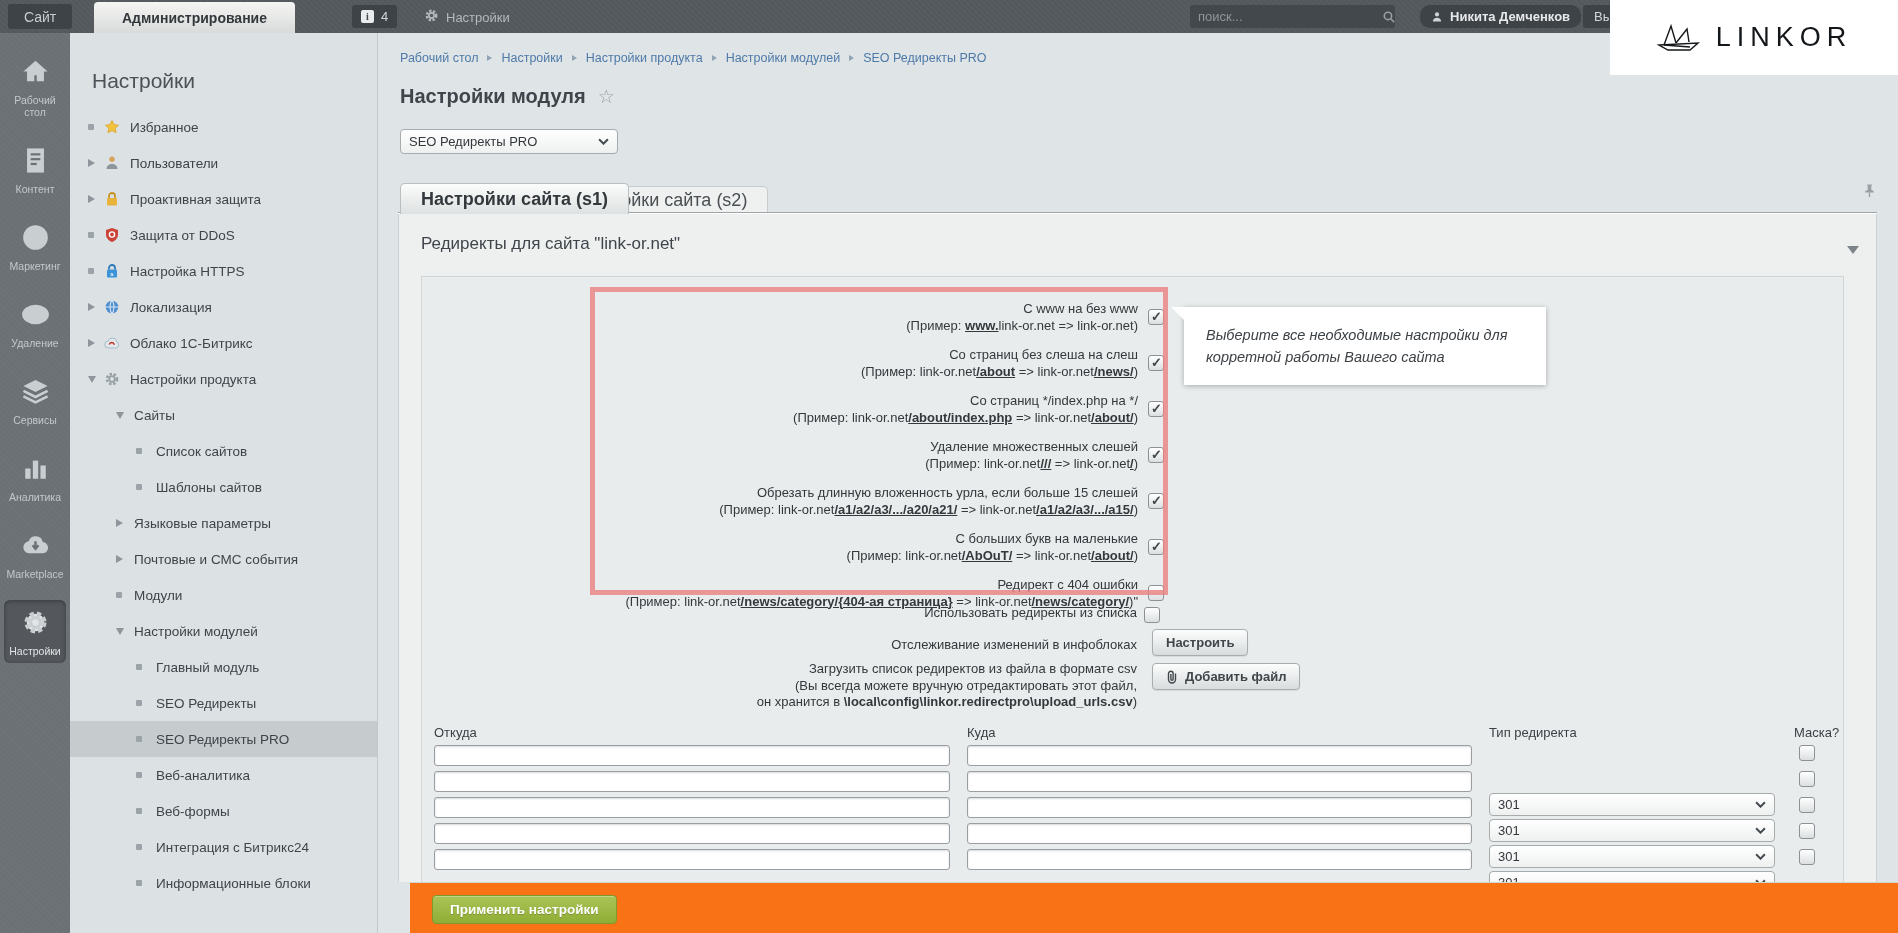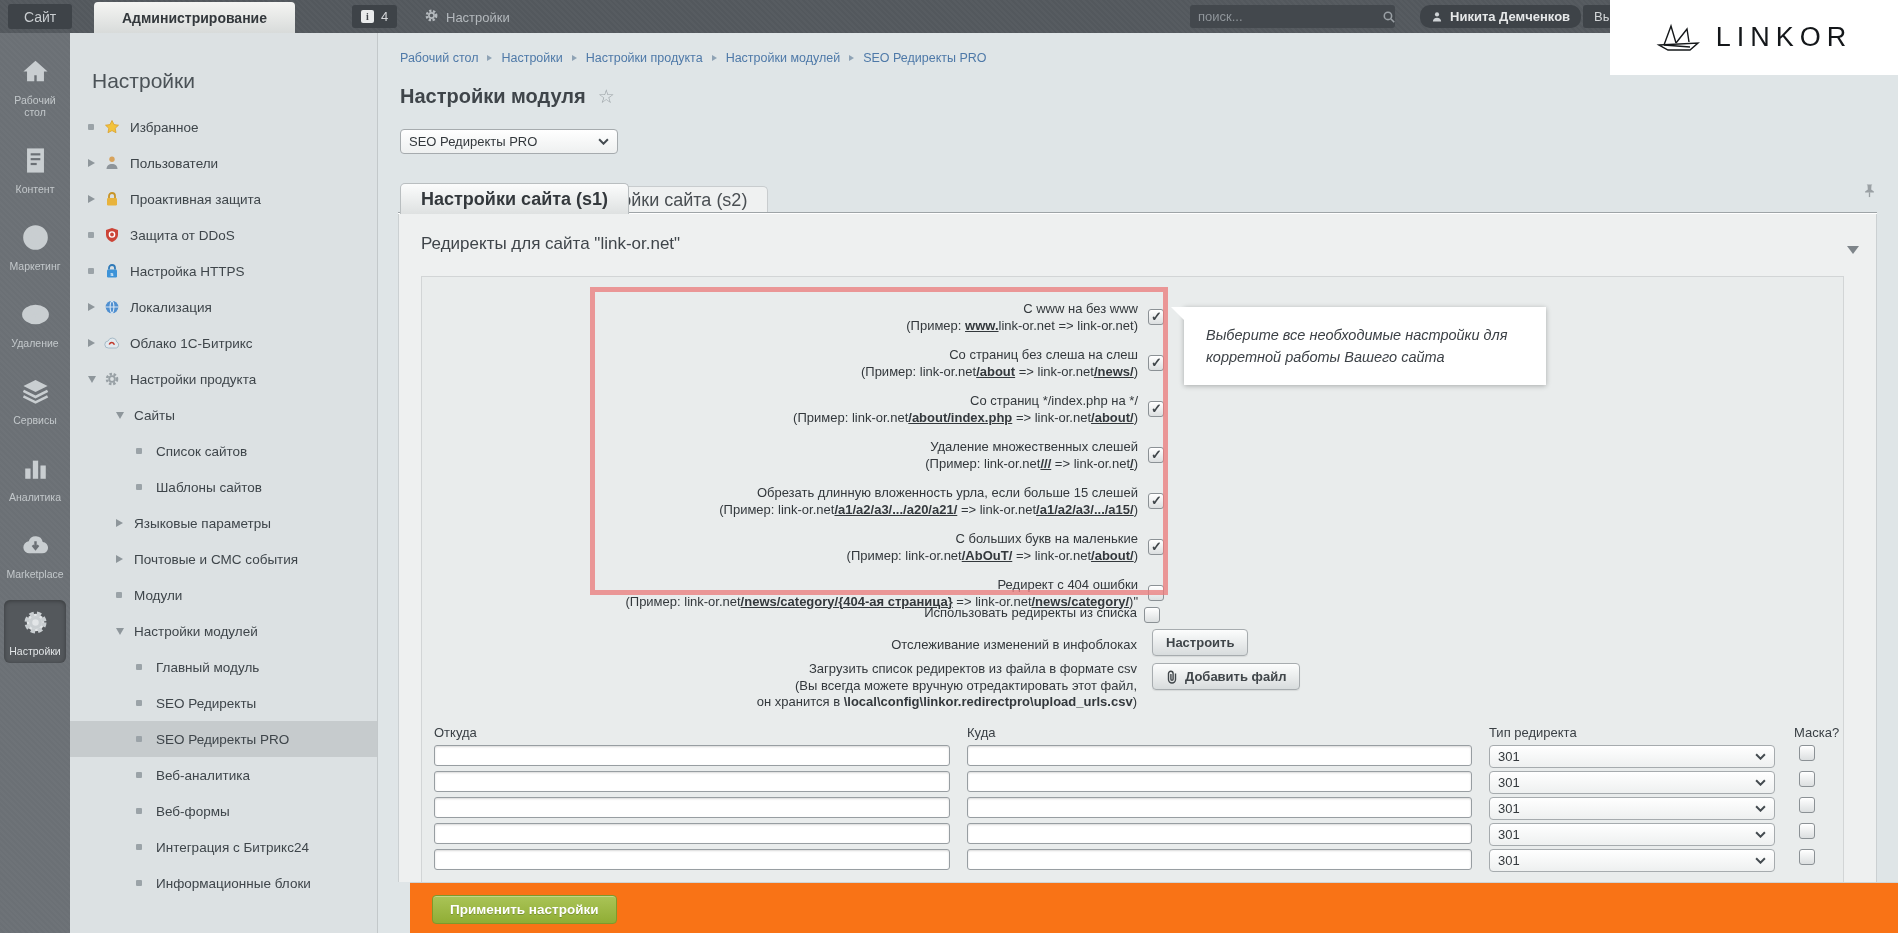--- a/index.html
+++ b/index.html
@@ -119,21 +119,21 @@
   .btn svg { width:12px; height:14px; }
   .csv-path { font-weight:bold; }
 
   .rtable { position:absolute; left:12px; top:448px; width:1400px; }
   .rt-headers { position:relative; height:18px; font-size:13px; color:#3a4045; }
   .rt-h { position:absolute; top:0; }
   .rt-row { position:relative; height:26px; }
   .rt-cell { position:absolute; top:2px; }
   .tinput { height:21px; width:100%; border:1px solid #989ea2; border-radius:3px; background:#fff;
     box-shadow:inset 0 1px 2px rgba(0,0,0,.15); padding:0 6px; font-size:13px; font-family:"Liberation Sans",sans-serif; }
-  .rt-select { height:23px; }
+  .rt-select { height:23px;margin-top:48px; }
   .sel-ch { width:11px; height:7px; }
 
   .bottombar { position:absolute; left:32px; top:849px; width:1663px; height:51px; background:#f97316; border-top:1px solid #d0d4d5; z-index:7; }
   .apply-btn { position:absolute; left:22px; top:12px; padding:6px 17px; background:linear-gradient(#aac457,#90ad35);
     border:1px solid #7d9a2c; border-radius:4px; color:#ffffff; font-weight:bold; font-size:13.5px;
     text-shadow:0 1px 0 rgba(0,0,0,.2); box-shadow:inset 0 1px 0 rgba(255,255,255,.3); cursor:pointer; }
   .pin-bottom { position:absolute; right:16px; top:17px; }
 </style>
 </head>
 <body>

